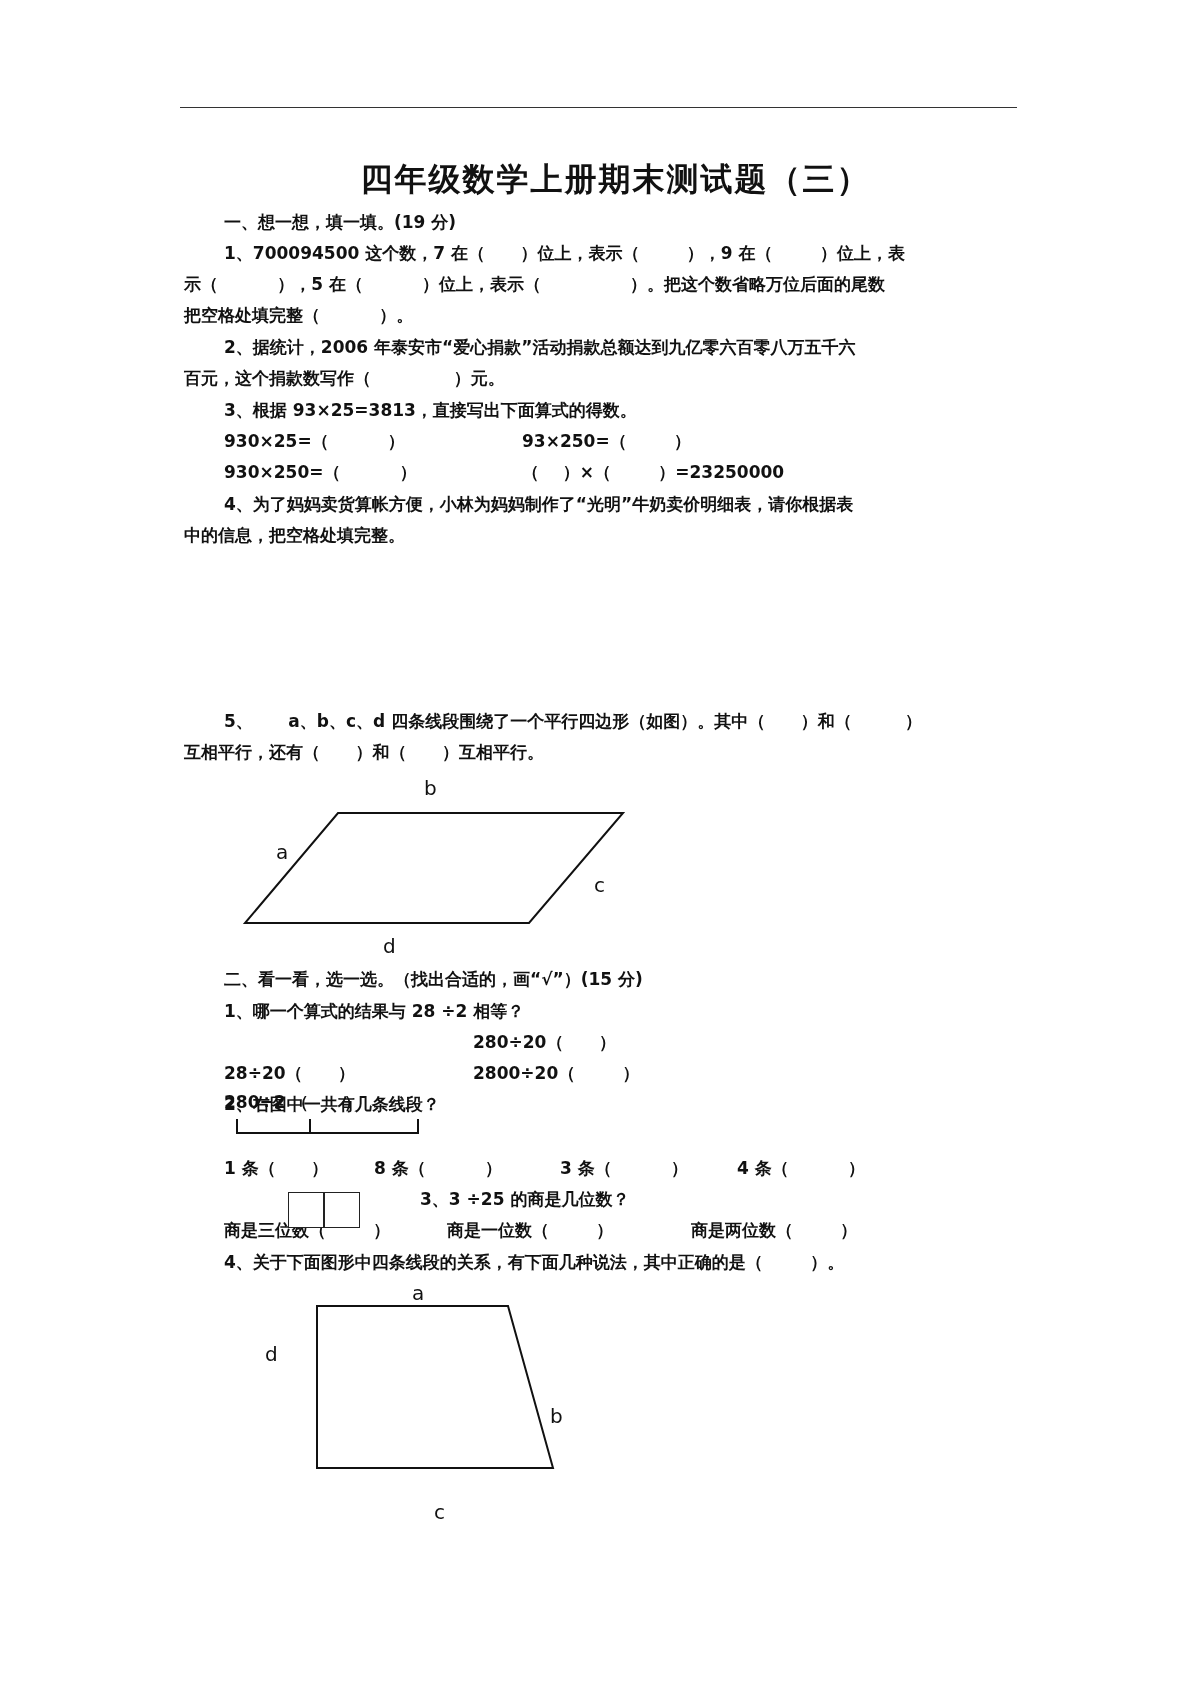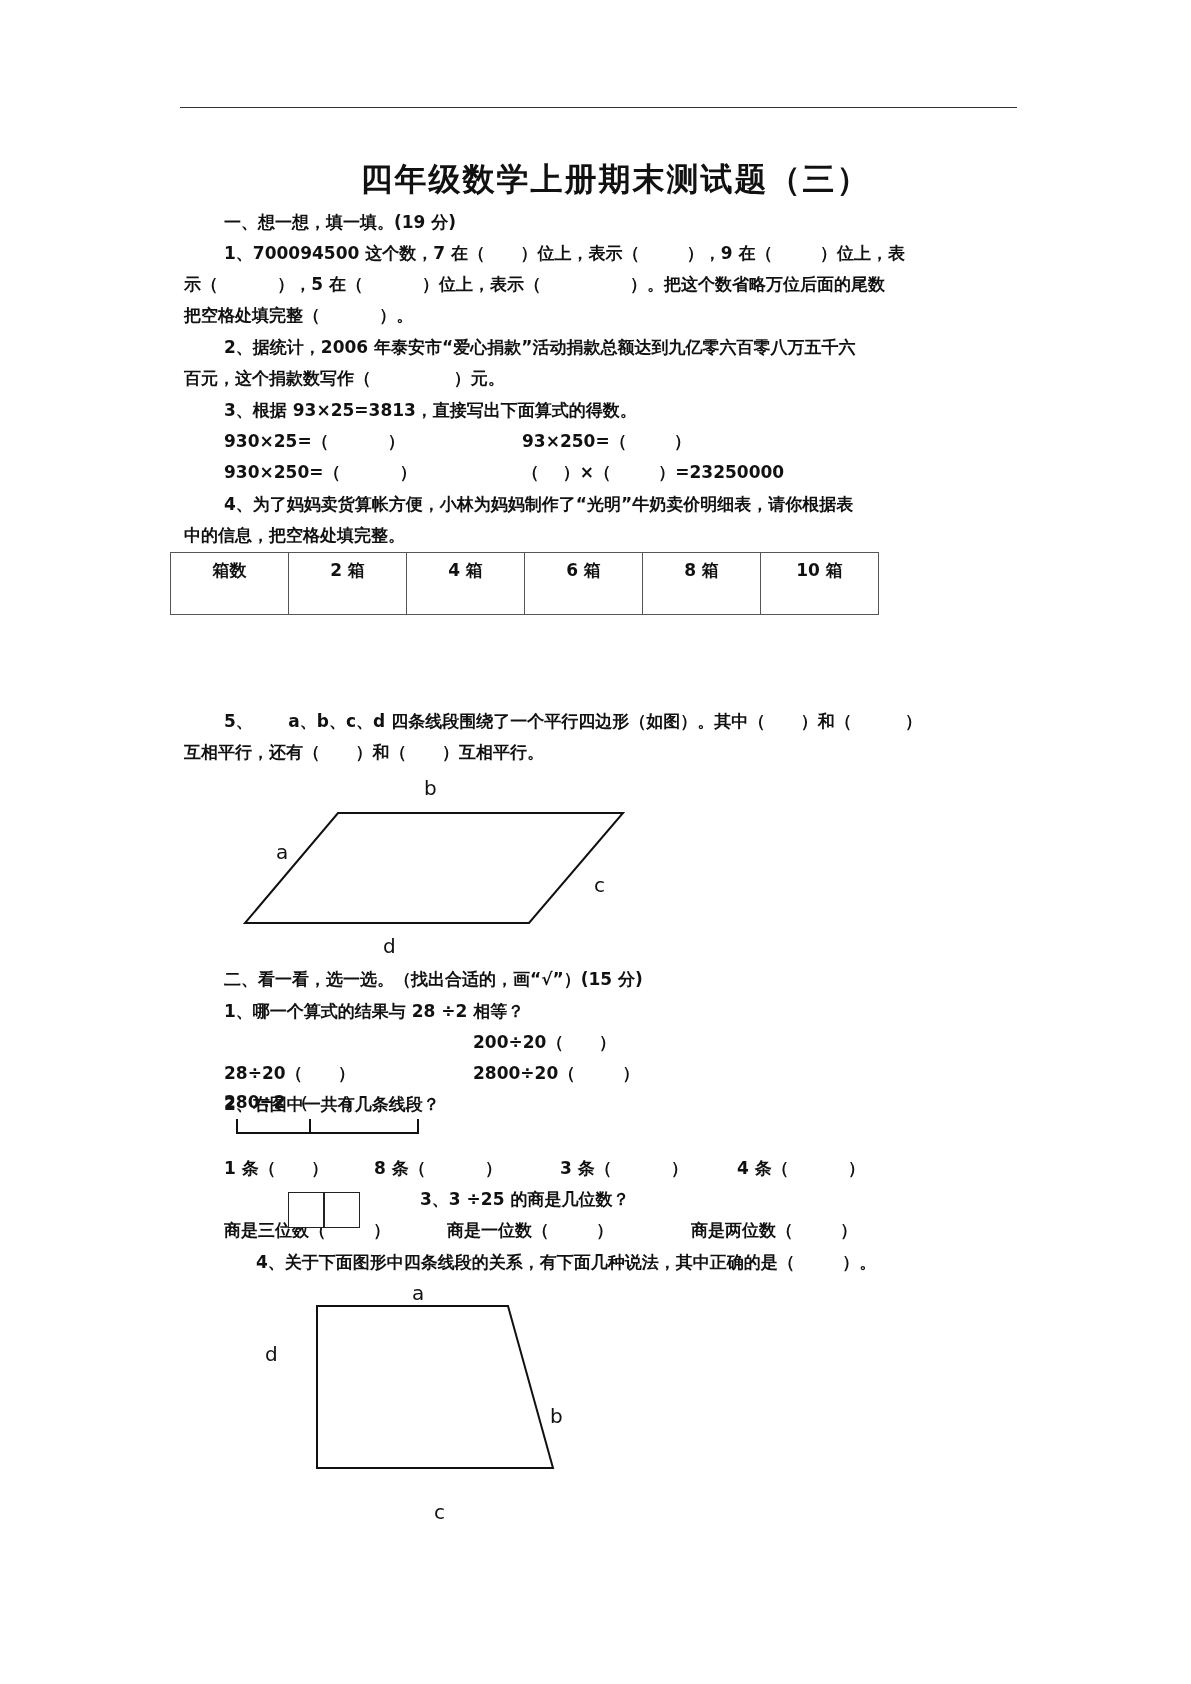--- a/index.html
+++ b/index.html
@@ -39,28 +39,20 @@
 <div class="line ind" style="top:431px;">930×25=（          ）</div>
 <div class="line" style="left:522px; top:431px;">93×250=（        ）</div>
 <div class="line ind" style="top:462px;">930×250=（          ）</div>
 <div class="line" style="left:522px; top:462px;">（    ）×（        ）=23250000</div>
 
 <div class="line ind" style="top:494px;">4、为了妈妈卖货算帐方便，小林为妈妈制作了“光明”牛奶卖价明细表，请你根据表</div>
 <div class="line flush" style="top:525px;">中的信息，把空格处填完整。</div>
 
 <table class="milk">
   <tbody>
-      <tr>
-    <td>箱数</td>
-    <td>2 箱</td>
-    <td>4 箱</td>
-    <td>6 箱</td>
-    <td>8 箱</td>
-    <td>10 箱</td>
-  </tr>
 </tbody>
   </table>
 
 <div class="line ind" style="top:711px;">5、      a、b、c、d 四条线段围绕了一个平行四边形（如图）。其中（      ）和（         ）</div>
 <div class="line flush" style="top:742px;">互相平行，还有（      ）和（      ）互相平行。</div>
 
 <svg class="fig" width="1191" height="1684">
   <polygon points="338,813 623,813 529,923 245,923" fill="none" stroke="#111" stroke-width="2"></polygon>
   <g stroke="#111" stroke-width="2" fill="none">
     <polyline points="237,1119 237,1133 418,1133 418,1119"></polyline>
@@ -70,35 +62,35 @@
 </svg>
 
 <div class="label" style="left:424px; top:776px;">b</div>
 <div class="label" style="left:276px; top:840px;">a</div>
 <div class="label" style="left:594px; top:873px;">c</div>
 <div class="label" style="left:383px; top:934px;">d</div>
 
 <div class="line ind" style="top:969px;">二、看一看，选一选。（找出合适的，画“√”）(15 分)</div>
 <div class="line ind" style="top:1001px;">1、哪一个算式的结果与 28 ÷2 相等？</div>
 <div class="line ind" style="top:1092px;">280÷2 （      ）</div>
-<div class="line" style="left:473px; top:1032px;">200÷20（      ）</div>
+<div class="line" style="left:473px; top:1032px;">280÷20（      ）</div>
 <div class="line ind" style="top:1063px;">28÷20（      ）</div>
 <div class="line" style="left:473px; top:1063px;">2800÷20（        ）</div>
 
 <div class="line ind" style="top:1094px;">2、右图中一共有几条线段？</div>
 <div class="line ind" style="top:1158px;">1 条（      ）</div>
 <div class="line" style="left:374px; top:1158px;">8 条（          ）</div>
 <div class="line" style="left:560px; top:1158px;">3 条（          ）</div>
 <div class="line" style="left:729px; top:1158px;margin-left:8px;">4 条（          ）</div>
 
 <div class="line" style="left:420px; top:1189px;">3、3 ÷25 的商是几位数？</div>
 <div class="line ind" style="top:1220px;">商是三位数（        ）</div>
 <div class="line" style="left:447px; top:1220px;">商是一位数（        ）</div>
 <div class="line" style="left:691px; top:1220px;">商是两位数（        ）</div>
 <div class="box" style="left:288px; top:1192px; width:34px; height:34px;"></div>
 <div class="box" style="left:324px; top:1192px; width:34px; height:34px;"></div>
 
-<div class="line ind" style="top:1252px;margin-left:32px;">4、关于下面图形中四条线段的关系，有下面几种说法，其中正确的是（        ）。</div>
+<div class="line ind" style="top:1252px;">4、关于下面图形中四条线段的关系，有下面几种说法，其中正确的是（        ）。</div>
 
 <div class="label" style="left:412px; top:1281px;">a</div>
 <div class="label" style="left:265px; top:1342px;">d</div>
 <div class="label" style="left:550px; top:1404px;">b</div>
 <div class="label" style="left:434px; top:1500px;">c</div>
 
 </body></html>

